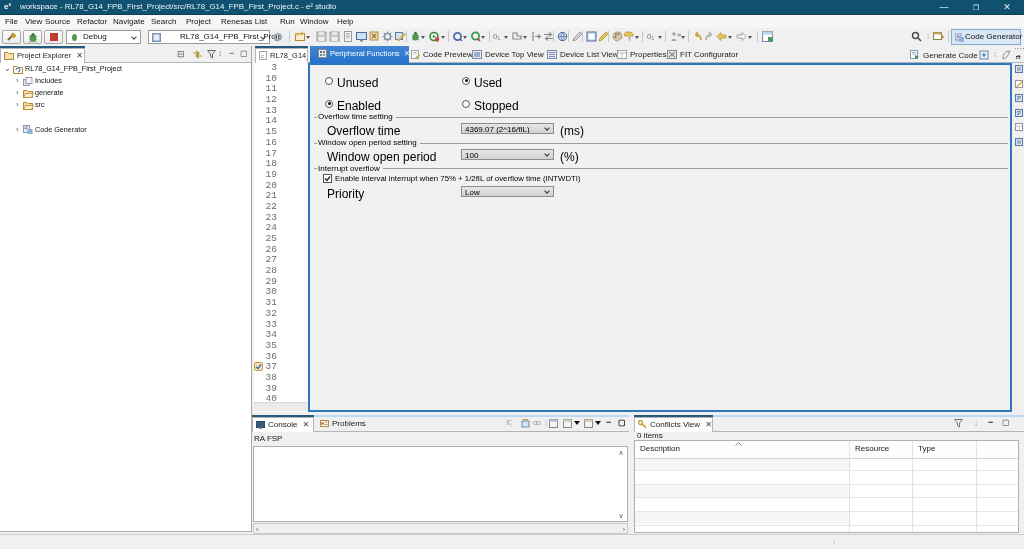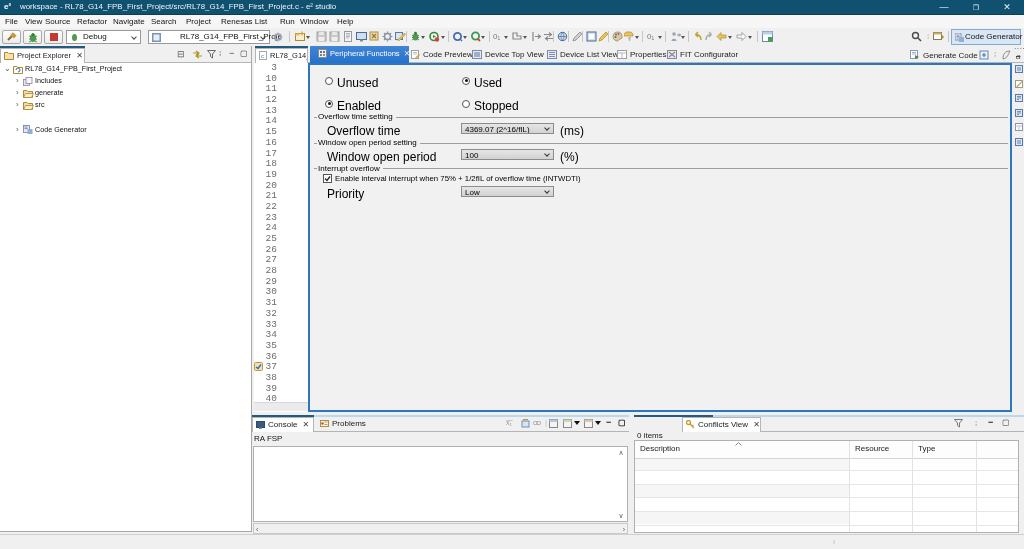--- a/index.html
+++ b/index.html
@@ -531,21 +531,21 @@
     <div class="abs" style="left:1px; top:108px; width:375px; height:11px; background:#f0f0f0; border:1px solid #c9c9c9;">
       <span class="sarrow" style="left:2px; top:1.5px;">‹</span>
       <span class="sarrow" style="right:2px; top:1.5px;">›</span>
     </div>
   </div>
 
   <div id="conflicts" class="abs">
     <div class="tabline" style="left:79px; top:16px; width:311px;"></div>
     <div class="abs" style="left:79px; top:0; width:311px; height:2px; background:#bcd8ee;"></div>
     <div class="bluetop" style="left:0px; top:0; width:79px;"></div>
-    <div class="tab" style="left:0px; top:2px; width:79px; height:15px; line-height:14px; padding-left:3px;margin-left:48px;"><svg class="ticon" width="9" height="9" viewBox="0 0 9 9">
+    <div class="tab" style="left:0px; top:2px; width:79px; height:15px; line-height:14px; padding-left:3px;"><svg class="ticon" width="9" height="9" viewBox="0 0 9 9">
           <circle cx="2.5" cy="2.5" r="2" fill="none" stroke="#c89830" stroke-width="1.3"></circle>
           <path d="M4 4 L8 8 M6 6 L7.5 5" stroke="#c89830" stroke-width="1.3"></path>
         </svg>Conflicts View <span class="x">✕</span></div>
     <svg class="abs" style="left:320px; top:4px;" width="9" height="9" viewBox="0 0 9 9">
         <path d="M0.5 0.5 H8.5 L5.5 4 V8 L3.5 6.5 V4 Z" fill="none" stroke="#777" stroke-width="1"></path>
       </svg>
     <span class="abs" style="left:341px; top:4px; font-size:8px; color:#999;">⁞</span>
     <span class="abs" style="left:354px; top:2px; font-size:9px; color:#111; font-weight:bold;">−</span>
     <span class="abs" style="left:368px; top:3px; font-size:8px; color:#333;">▢</span>
     <div class="abs" style="left:3px; top:16px; font-size:8px;">0 items</div>

